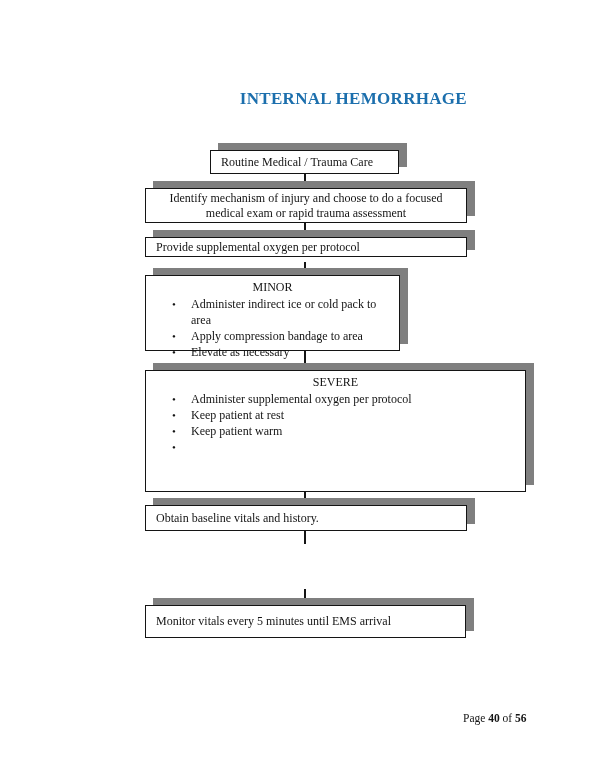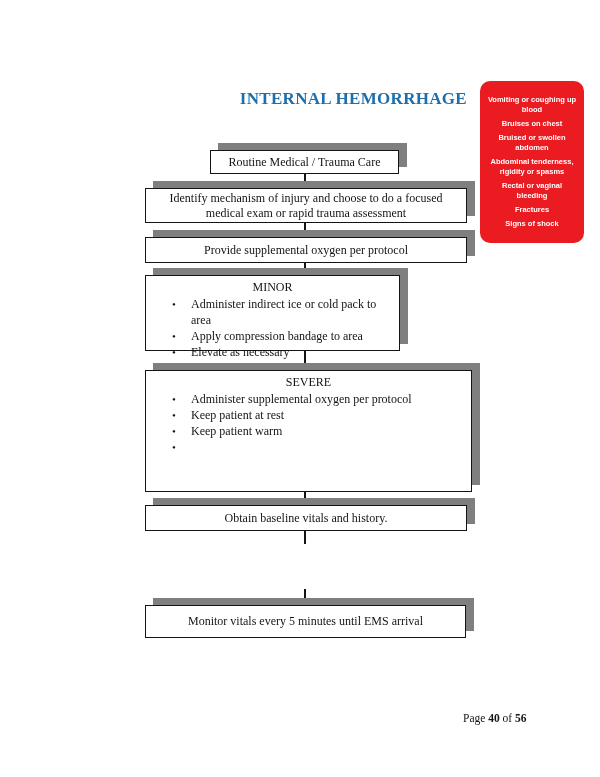--- a/index.html
+++ b/index.html
@@ -39,21 +39,21 @@
   .fbox {
     position:absolute;
     background:#ffffff;
     border:1.5px solid #141414;
     box-shadow:8px -7px 0 #7F7F7F;
     z-index:1;
     font-size:12px;
     line-height:15px;
   }
   .centered {
-    display:flex; align-items:center; justify-content:center;
+    display:flex; align-items:center; justify-content:flex-start;
     text-align:center;
     padding:1px 10px;
   }
   .fbox-heading {
     text-align:center;
     padding-top:4px;
     font-size:12px;
     line-height:15px;
   }
   .bullets { list-style:none; margin-top:1px; }
@@ -79,47 +79,38 @@
   .footer b { font-weight:bold; }
   em.strong { font-weight:bold; font-style:italic; }
 </style>
 </head>
 <body>
 
 <div class="page">
 
   <div class="doc-title">INTERNAL HEMORRHAGE</div>
 
-  <div class="symptoms">
-    <div>Vomiting or coughing up blood</div>
-    <div>Bruises on chest</div>
-    <div>Bruised or swollen abdomen</div>
-    <div>Abdominal tenderness, rigidity or spasms</div>
-    <div>Rectal or vaginal bleeding</div>
-    <div>Fractures</div>
-    <div>Signs of shock</div>
-  </div>
 
   <div class="connector" style="top:172px;height:17px"></div>
   <div class="connector" style="top:222px;height:16px"></div>
   <div class="connector" style="top:262px;height:14px"></div>
   <div class="connector" style="top:350px;height:21px"></div>
   <div class="connector" style="top:491px;height:15px"></div>
   <div class="connector" style="top:530px;height:14px"></div>
   <div class="connector" style="top:589px;height:17px"></div>
 
   <div class="fbox centered" style="left:210px;top:150px;width:189px;height:24px">
     <span>Routine Medical / Trauma Care</span>
   </div>
 
   <div class="fbox centered" style="left:145px;top:188px;width:322px;height:35px">
     <span>Identify mechanism of injury and choose to do a focused medical exam or rapid trauma assessment</span>
   </div>
 
-  <div class="fbox centered" style="left:145px;top:237px;width:322px;height:26px">
+  <div class="fbox centered" style="left:145px;top:237px;width:322px;height:20px">
     <span>Provide supplemental oxygen per protocol</span>
   </div>
 
   <div class="fbox" style="left:145px;top:275px;width:255px;height:76px">
     <div class="fbox-heading">MINOR</div>
     <ul class="bullets">
       <li>
           <span class="bullet-dot">•</span>
           <span>Administer indirect ice or cold pack to area</span>
         </li>
@@ -127,21 +118,21 @@
           <span class="bullet-dot">•</span>
           <span>Apply compression bandage to area</span>
         </li>
       <li>
           <span class="bullet-dot">•</span>
           <span>Elevate as necessary</span>
         </li>
     </ul>
   </div>
 
-  <div class="fbox" style="left:145px;top:370px;width:327px;height:122px">
+  <div class="fbox" style="left:145px;top:370px;width:381px;height:122px">
     <div class="fbox-heading">SEVERE</div>
     <ul class="bullets">
       <li>
           <span class="bullet-dot">•</span>
           <span>Administer supplemental oxygen per protocol</span>
         </li>
       <li>
           <span class="bullet-dot">•</span>
           <span>Keep patient at rest</span>
         </li>

